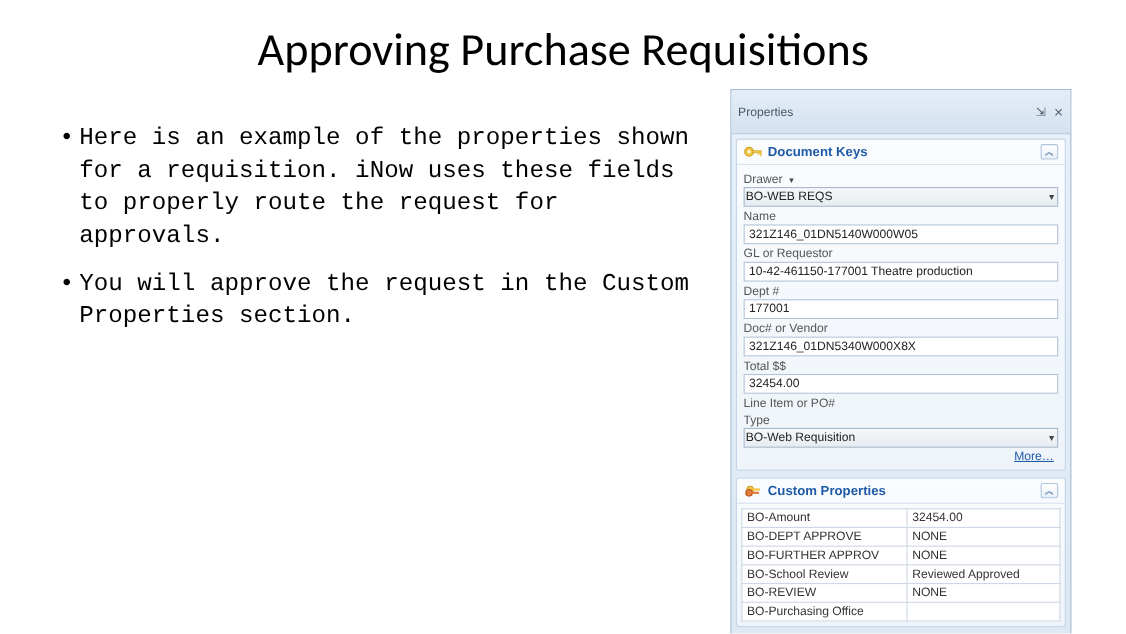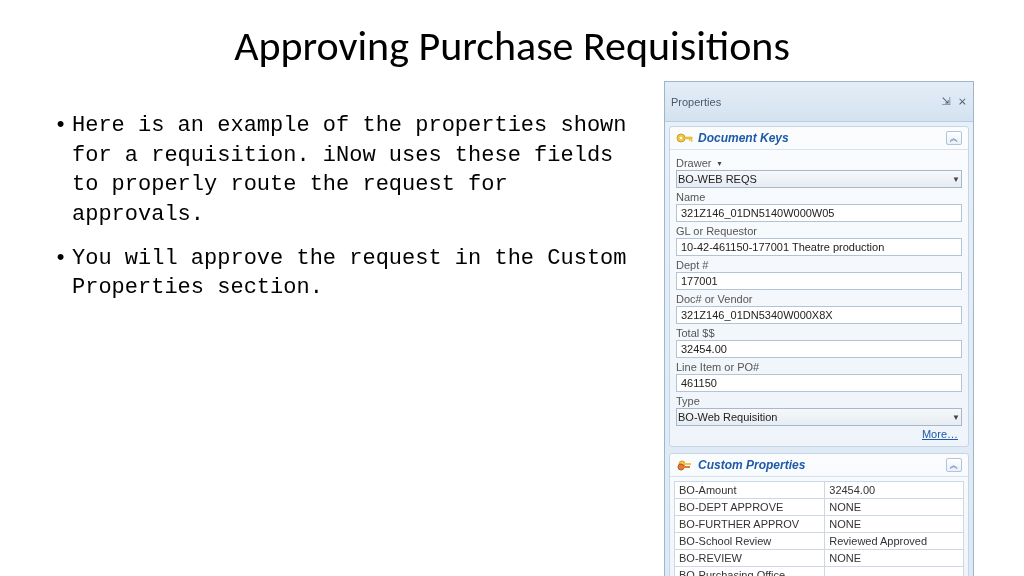--- a/index.html
+++ b/index.html
@@ -18,21 +18,21 @@
   
   .panel { border: 1px solid #9db6ce; background: linear-gradient(#e8f0f8,#dce8f4); font-family: "Segoe UI", Tahoma, sans-serif; font-size: 11px; color: #333; }
   
   .panel-titlebar { background: linear-gradient(#e4edf7,#d4e2f0); border-bottom: 1px solid #b8cde0; padding: 13px 6px; display: flex; align-items: center; justify-content: space-between; color: #4a5a6a; }
   .titlebar-controls span { margin-left: 4px; cursor: default; }
   
   .section { margin: 4px 4px 6px 4px; border: 1px solid #c6d6e8; border-radius: 3px; background: linear-gradient(#fafcfe,#eef4fa); }
   
   .section-header { display: flex; align-items: center; padding: 3px 6px; border-bottom: 1px solid #d6e2ee; }
   .section-header .hicon { width: 18px; height: 16px; margin-right: 4px; display: inline-flex; align-items: center; justify-content: center; }
-  .section-header .htitle { color: #1e5aa8; font-weight: bold; font-size: 12px; flex: 1; font-style: italic; }
+  .section-header .htitle { color: #1e5aa8; font-weight: bold; font-size: 12px; flex: 1; }
   .section-header .collapse { width: 16px; height: 14px; border: 1px solid #b0c4de; border-radius: 2px; background: linear-gradient(#fff,#e8f0f8); display: flex; align-items: center; justify-content: center; color: #4a6a9a; font-size: 9px; cursor: pointer; }
   
   .section-body { padding: 4px 6px 6px 6px; }
   
   .fld-label { color: #555; font-size: 11px; margin-top: 3px; display: flex; align-items: center; }
   .fld-label .drop { margin-left: 6px; font-size: 8px; color: #444; }
   
   .fld-input { width: 100%; border: 1px solid #b4c4d6; background: #fff; padding: 1px 4px; font-size: 11px; height: 18px; color: #222; margin-top: 1px; }
   .fld-select { width: 100%; border: 1px solid #a8b8ca; background: linear-gradient(#f6f8fa,#e6ecf2); padding: 1px 1px; font-size: 11px; height: 18px; color: #222; margin-top: 1px; display:flex; align-items:center; justify-content:space-between; }
   .fld-select .caret { font-size: 8px; color: #444; }
@@ -100,21 +100,20 @@
           <div class="fld-label">Dept #</div>
           <input class="fld-input" value="177001" style="">
 
           <div class="fld-label">Doc# or Vendor</div>
           <input class="fld-input" value="321Z146_01DN5340W000X8X" style="">
 
           <div class="fld-label">Total $$</div>
           <input class="fld-input" value="32454.00" style="">
 
           <div class="fld-label">Line Item or PO#</div>
-          <input class="fld-input" value="461150" style="">
 
           <div class="fld-label">Type</div>
           <div class="fld-select">
               <span>BO-Web Requisition</span>
               <span class="caret">▼</span>
             </div>
 
           <div class="more-link"><a>More…</a></div>
         </div>
       </div>

